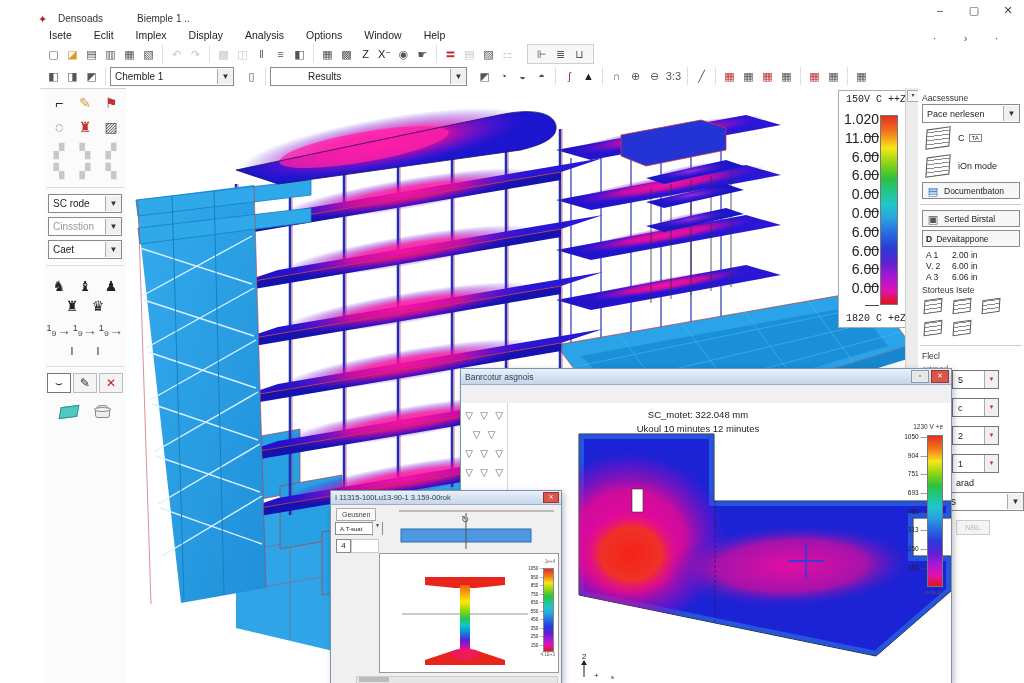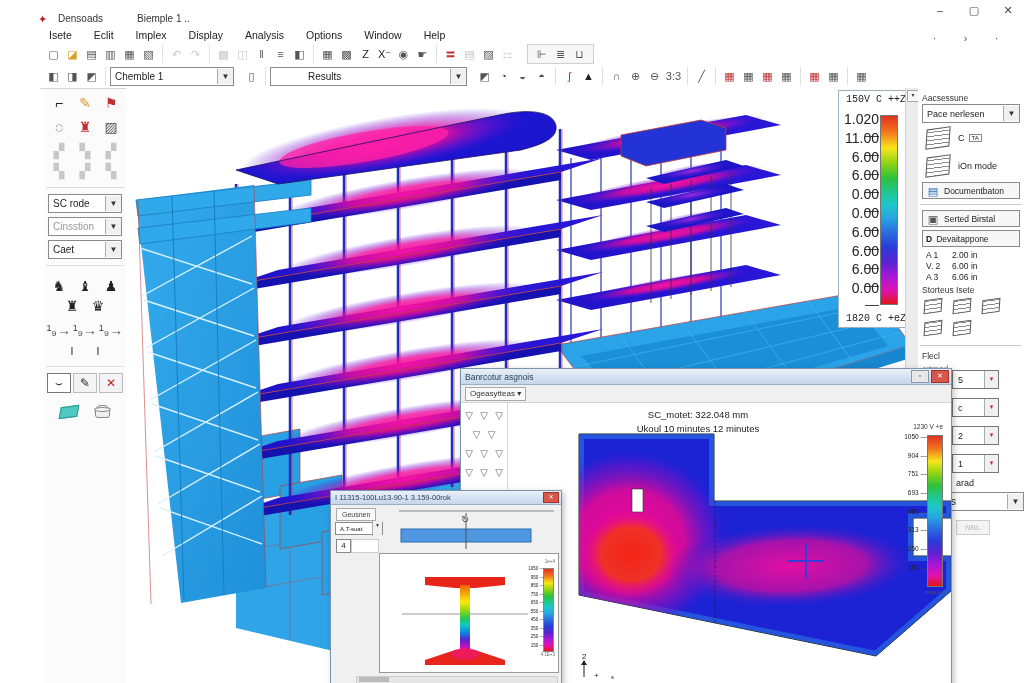--- a/index.html
+++ b/index.html
@@ -565,23 +565,20 @@
   <span class="carr">▼</span>
 </div>
 <div class="abs graybtn" style="left:956px;top:520px;">NBL</div>
 
 <div class="fwin" id="win1">
   <div class="tb">
     <span class="tt">Banrcotur asgnois</span>
     <span class="wbtn">▫</span>
     <span class="wbtn close">✕</span>
   </div>
-  <div id="win1-tools">
-    <span id="win1-opts">Ogeasytteas ▾</span>
-  </div>
   <div id="win1-side">
     <div class="sb-grid">
         <span class="ti">▽</span>
         <span class="ti">▽</span>
         <span class="ti">▽</span>
       </div>
     <div class="sb-grid">
         <span class="ti">▽</span>
         <span class="ti">▽</span>
       </div>

